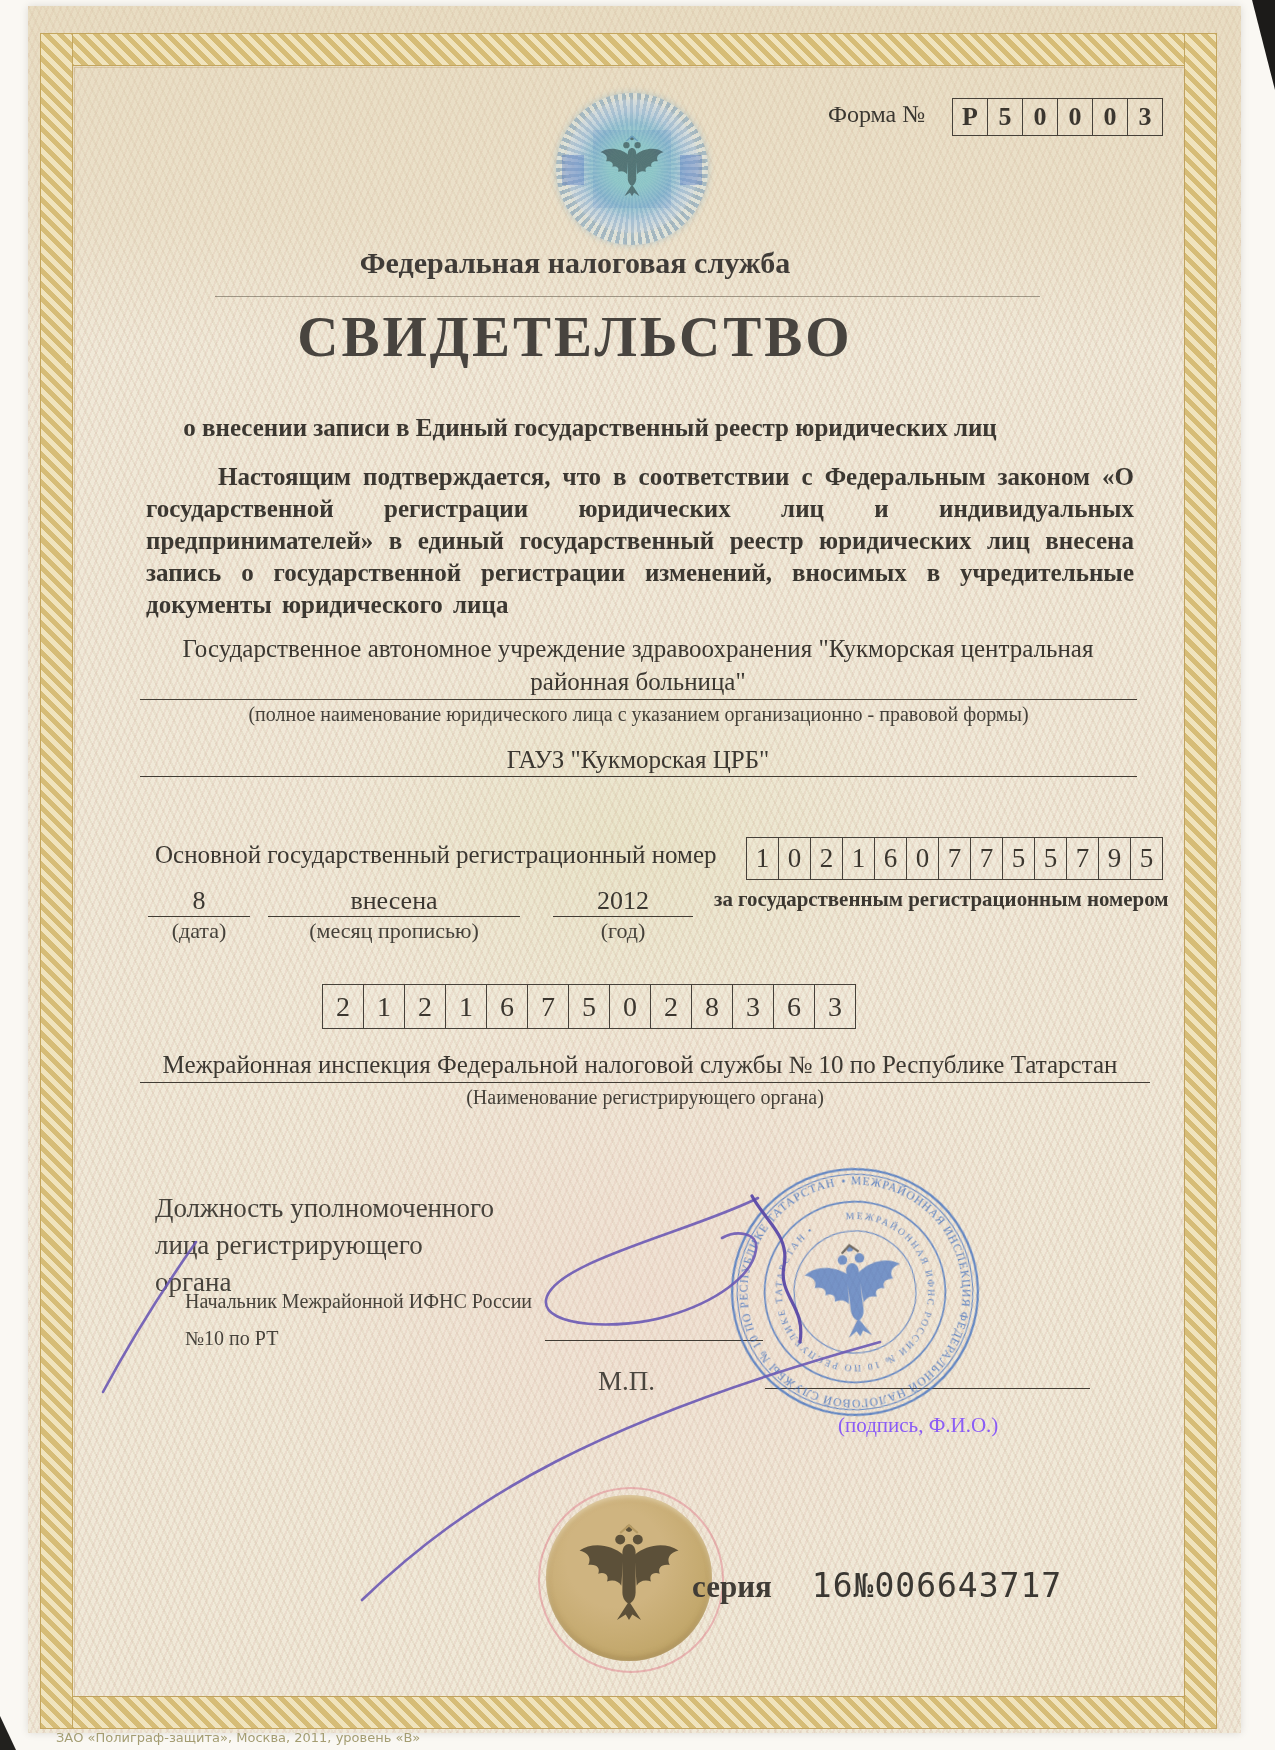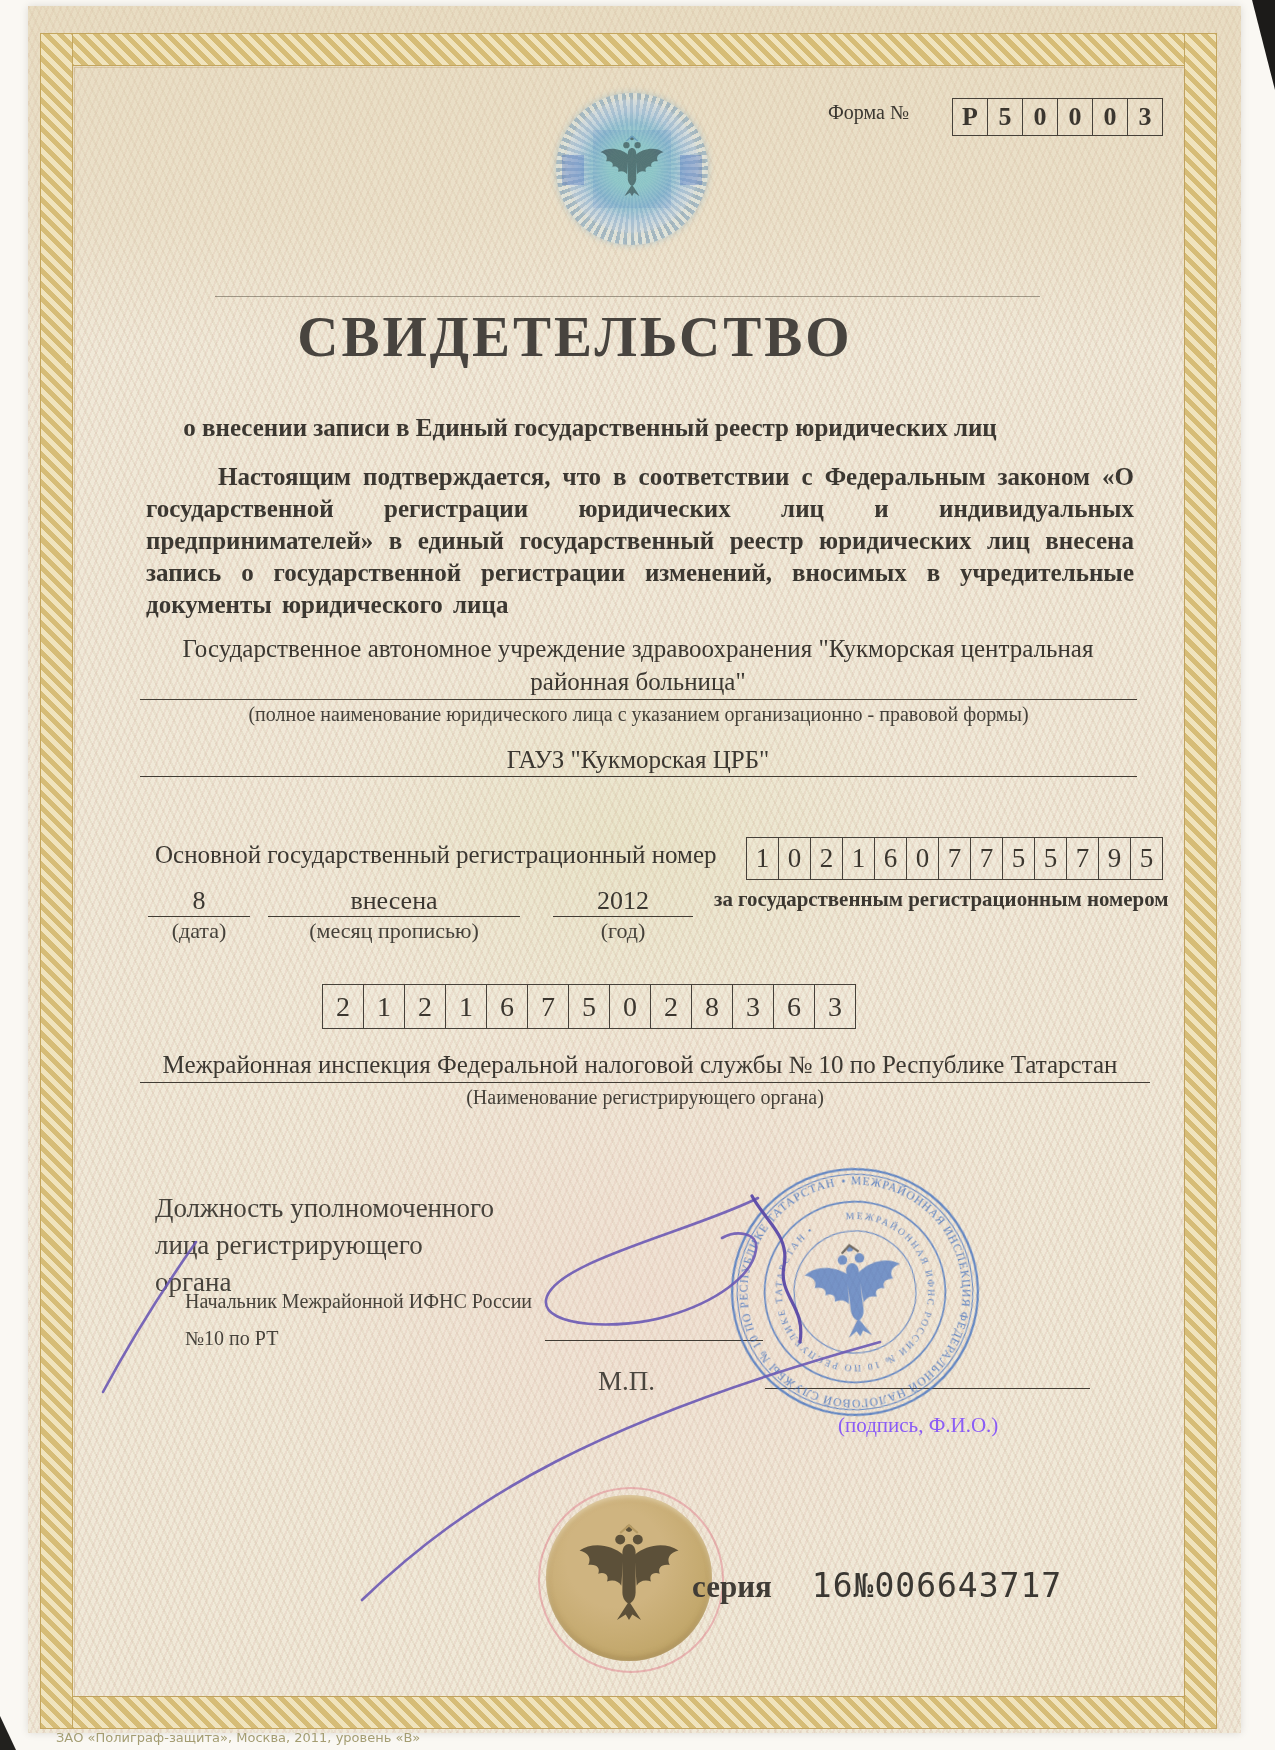--- a/index.html
+++ b/index.html
@@ -39,21 +39,21 @@
   .cap{position:absolute;font-size:20px;color:#45413a;text-align:center;}
   
   .cellrow{position:absolute;display:flex;border:1.6px solid #46413a;background:rgba(255,255,255,.06);}
   .cellrow .cell{display:flex;align-items:center;justify-content:center;border-left:1.2px solid #46413a;
                  color:#3b362f;}
   .cellrow .cell:first-child{border-left:none;}
   .form-cells .cell{width:34px;height:36px;font-size:26px;font-weight:bold;}
   .ogrn-cells .cell{width:31px;height:41px;font-size:27px;}
   .grn-cells .cell{width:40px;height:43px;font-size:28px;}
   
-  .forma-label{left:828px;top:101px;font-size:20px;font-family:Liberation Serif, serif;}
+  .forma-label{left:828px;top:101px;font-size:24px;font-family:Liberation Serif, serif;}
   .form-cells{left:952px;top:98px;}
   .holo{position:absolute;left:556px;top:93px;width:152px;height:152px;border-radius:50%;
     background:
       radial-gradient(circle at 50% 48%, rgba(150,212,200,.9) 0 20%, rgba(128,184,206,.72) 38%,
         rgba(168,198,225,.55) 50%, rgba(203,216,231,.38) 60%, rgba(0,0,0,0) 62%),
       repeating-conic-gradient(from 10deg, rgba(98,148,188,.5) 0deg 3deg, rgba(212,231,236,.45) 3deg 6deg);
     box-shadow:0 0 7px rgba(120,170,200,.45);}
   .holo-square{position:absolute;left:37px;top:37px;width:78px;height:78px;
     background:rgba(88,128,198,.16);}
   .holo-tab{position:absolute;top:62px;width:22px;height:30px;background:rgba(70,110,190,.35);}
@@ -143,20 +143,21 @@
 
   <div class="holo">
     <div class="holo-tab" style="left:6px;"></div>
     <div class="holo-tab" style="right:6px;"></div>
     <div class="holo-square"></div>
     <svg class="holo-eagle" width="70" height="76" viewBox="-50 -52 100 104">
         <use href="#eagle"></use>
       </svg>
   </div>
 
+  <div class="abs ctr agency">Федеральная налоговая служба</div>
   <div class="uline agency-rule"></div>
   <div class="abs ctr doc-title">СВИДЕТЕЛЬСТВО</div>
   <div class="abs ctr subtitle">о внесении записи в Единый государственный реестр юридических лиц</div>
 
   <div class="abs para">Настоящим подтверждается, что в соответствии с Федеральным законом «О государственной регистрации юридических лиц и индивидуальных предпринимателей» в единый государственный реестр юридических лиц внесена запись о государственной регистрации изменений, вносимых в учредительные документы юридического лица</div>
 
   <div class="abs ctr fullname">Государственное автономное  учреждение здравоохранения "Кукморская центральная районная больница"</div>
   <div class="uline" style="left:140px;top:699px;width:997px;"></div>
   <div class="cap" style="left:140px;top:703px;width:997px;">(полное наименование юридического лица с указанием организационно - правовой формы)</div>
 

